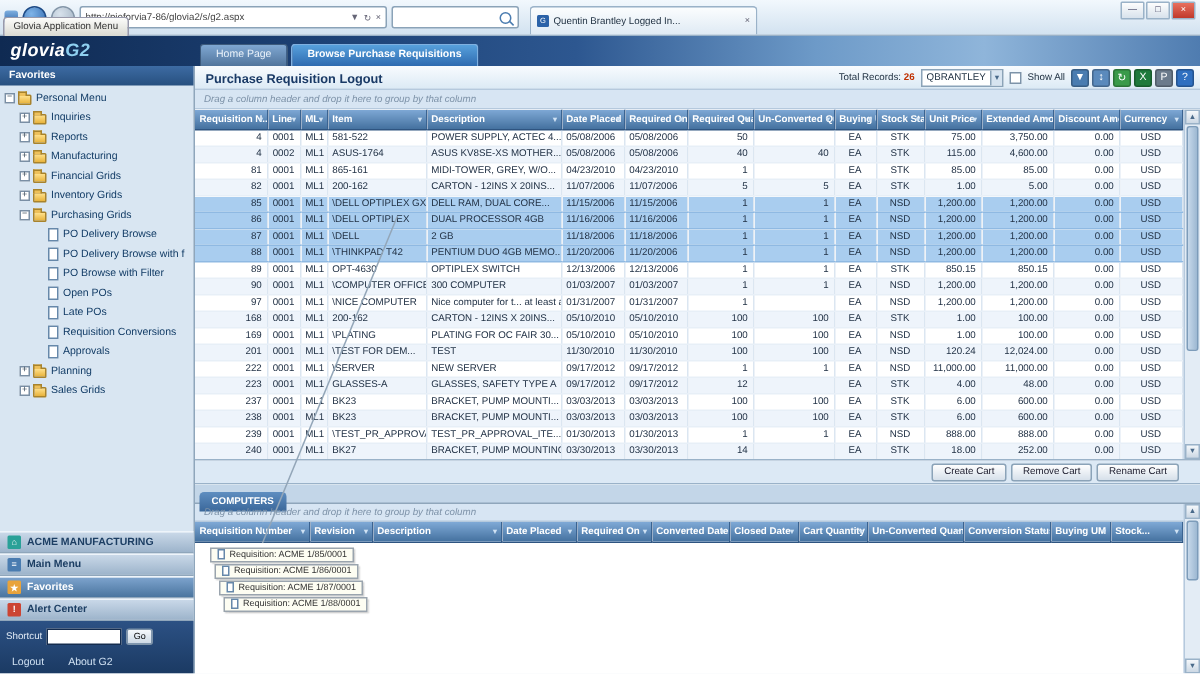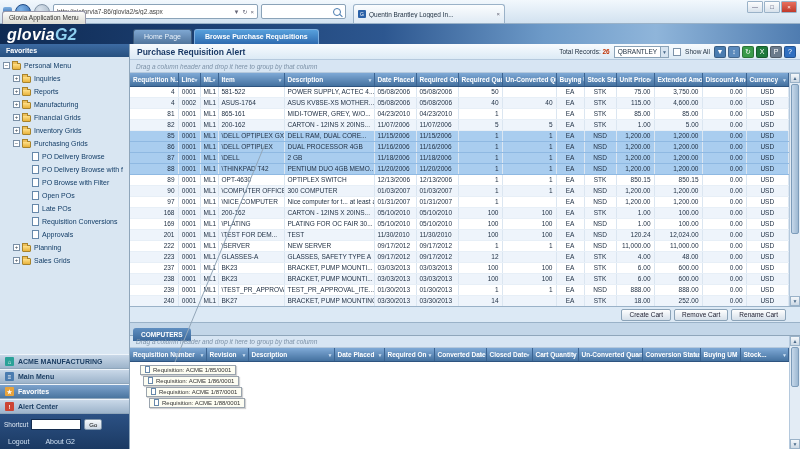--- a/index.html
+++ b/index.html
@@ -29,21 +29,21 @@
   .btab-t{flex:1;white-space:nowrap;overflow:hidden;}
   .winctl{margin-left:auto;display:flex;gap:1px;align-self:flex-start;padding-top:1px;}
   .wbtn{width:16px;height:12px;display:flex;align-items:center;justify-content:center;font-size:6px;color:#335;
         background:linear-gradient(#fdfdfd,#d8e2ec);border:1px solid #9ab2c8;border-radius:1px;box-sizing:border-box;}
   .wbtn.close{background:linear-gradient(#e8705f,#c0392b);color:#fff;}
   .appmenu-tab{position:absolute;left:2px;top:11px;height:13px;z-index:6;background:linear-gradient(#fcfcfa,#dadad2);
         border:1px solid #99a;border-bottom:none;border-radius:3px 3px 0 0;font-size:6.5px;color:#333;
         padding:2px 6px 0;box-sizing:border-box;}
   
   .appbar{height:20px;background:linear-gradient(90deg,#0f2a52,#1d4276 28%,#2d5790 48%,#6d9ac8 68%,#8fb5da 82%,#4f7cb0);position:relative;}
-  .logo{position:absolute;left:7px;top:2px;font-style:italic;font-weight:bold;font-size:16px;letter-spacing:.3px;text-align:right;}
+  .logo{position:absolute;left:7px;top:2px;font-style:italic;font-weight:bold;font-size:12px;letter-spacing:.3px;text-align:right;}
   .lg1{color:#fff;} .lg2{color:#8fd0f0;}
   .tabs{position:absolute;left:133px;bottom:0;display:flex;gap:2px;}
   .tab{height:15px;padding:3px 10px 0;box-sizing:border-box;font-size:7px;color:#eaf2fa;
        background:linear-gradient(#7fa7d2,#51759c);border:1px solid #3c5a7c;border-bottom:none;border-radius:3px 3px 0 0;}
   .tab.active{background:linear-gradient(#57a0dc,#2e6bb0);font-weight:bold;color:#fff;border-color:#7fb0e0;}
   
   .content{display:flex;height:405px;}
   .sidebar{width:130px;background:#d9e6f2;border-right:1px solid #8fa6bb;display:flex;flex-direction:column;box-sizing:border-box;flex:none;}
   .fav-hdr{height:13px;background:linear-gradient(#3d6ba3,#27507f);color:#fff;font-weight:bold;font-size:7px;
            padding:3px 0 0 6px;box-sizing:border-box;}
@@ -286,21 +286,21 @@
       </div>
     </div>
 
     <div class="main">
 
       <svg class="connector">
         <line x1="135" y1="100" x2="45" y2="318" stroke="#93a6b8" stroke-width="1"></line>
       </svg>
 
       <div class="titlebar">
-        <span class="ptitle">Purchase Requisition Alert</span>
+        <span class="ptitle">Purchase Requisition Logout</span>
         <div class="tright">
           <span class="trec"><span>Total Records:</span> <b class="tval">26</b></span>
           <span class="usel">
               <span>QBRANTLEY</span>
               <span class="dd">▼</span>
             </span>
           <span class="chk"></span>
           <span class="chkl">Show All</span>
           <span class="ticons">
               <span class="ticon" style="background: rgb(74, 124, 176);">▼</span>

